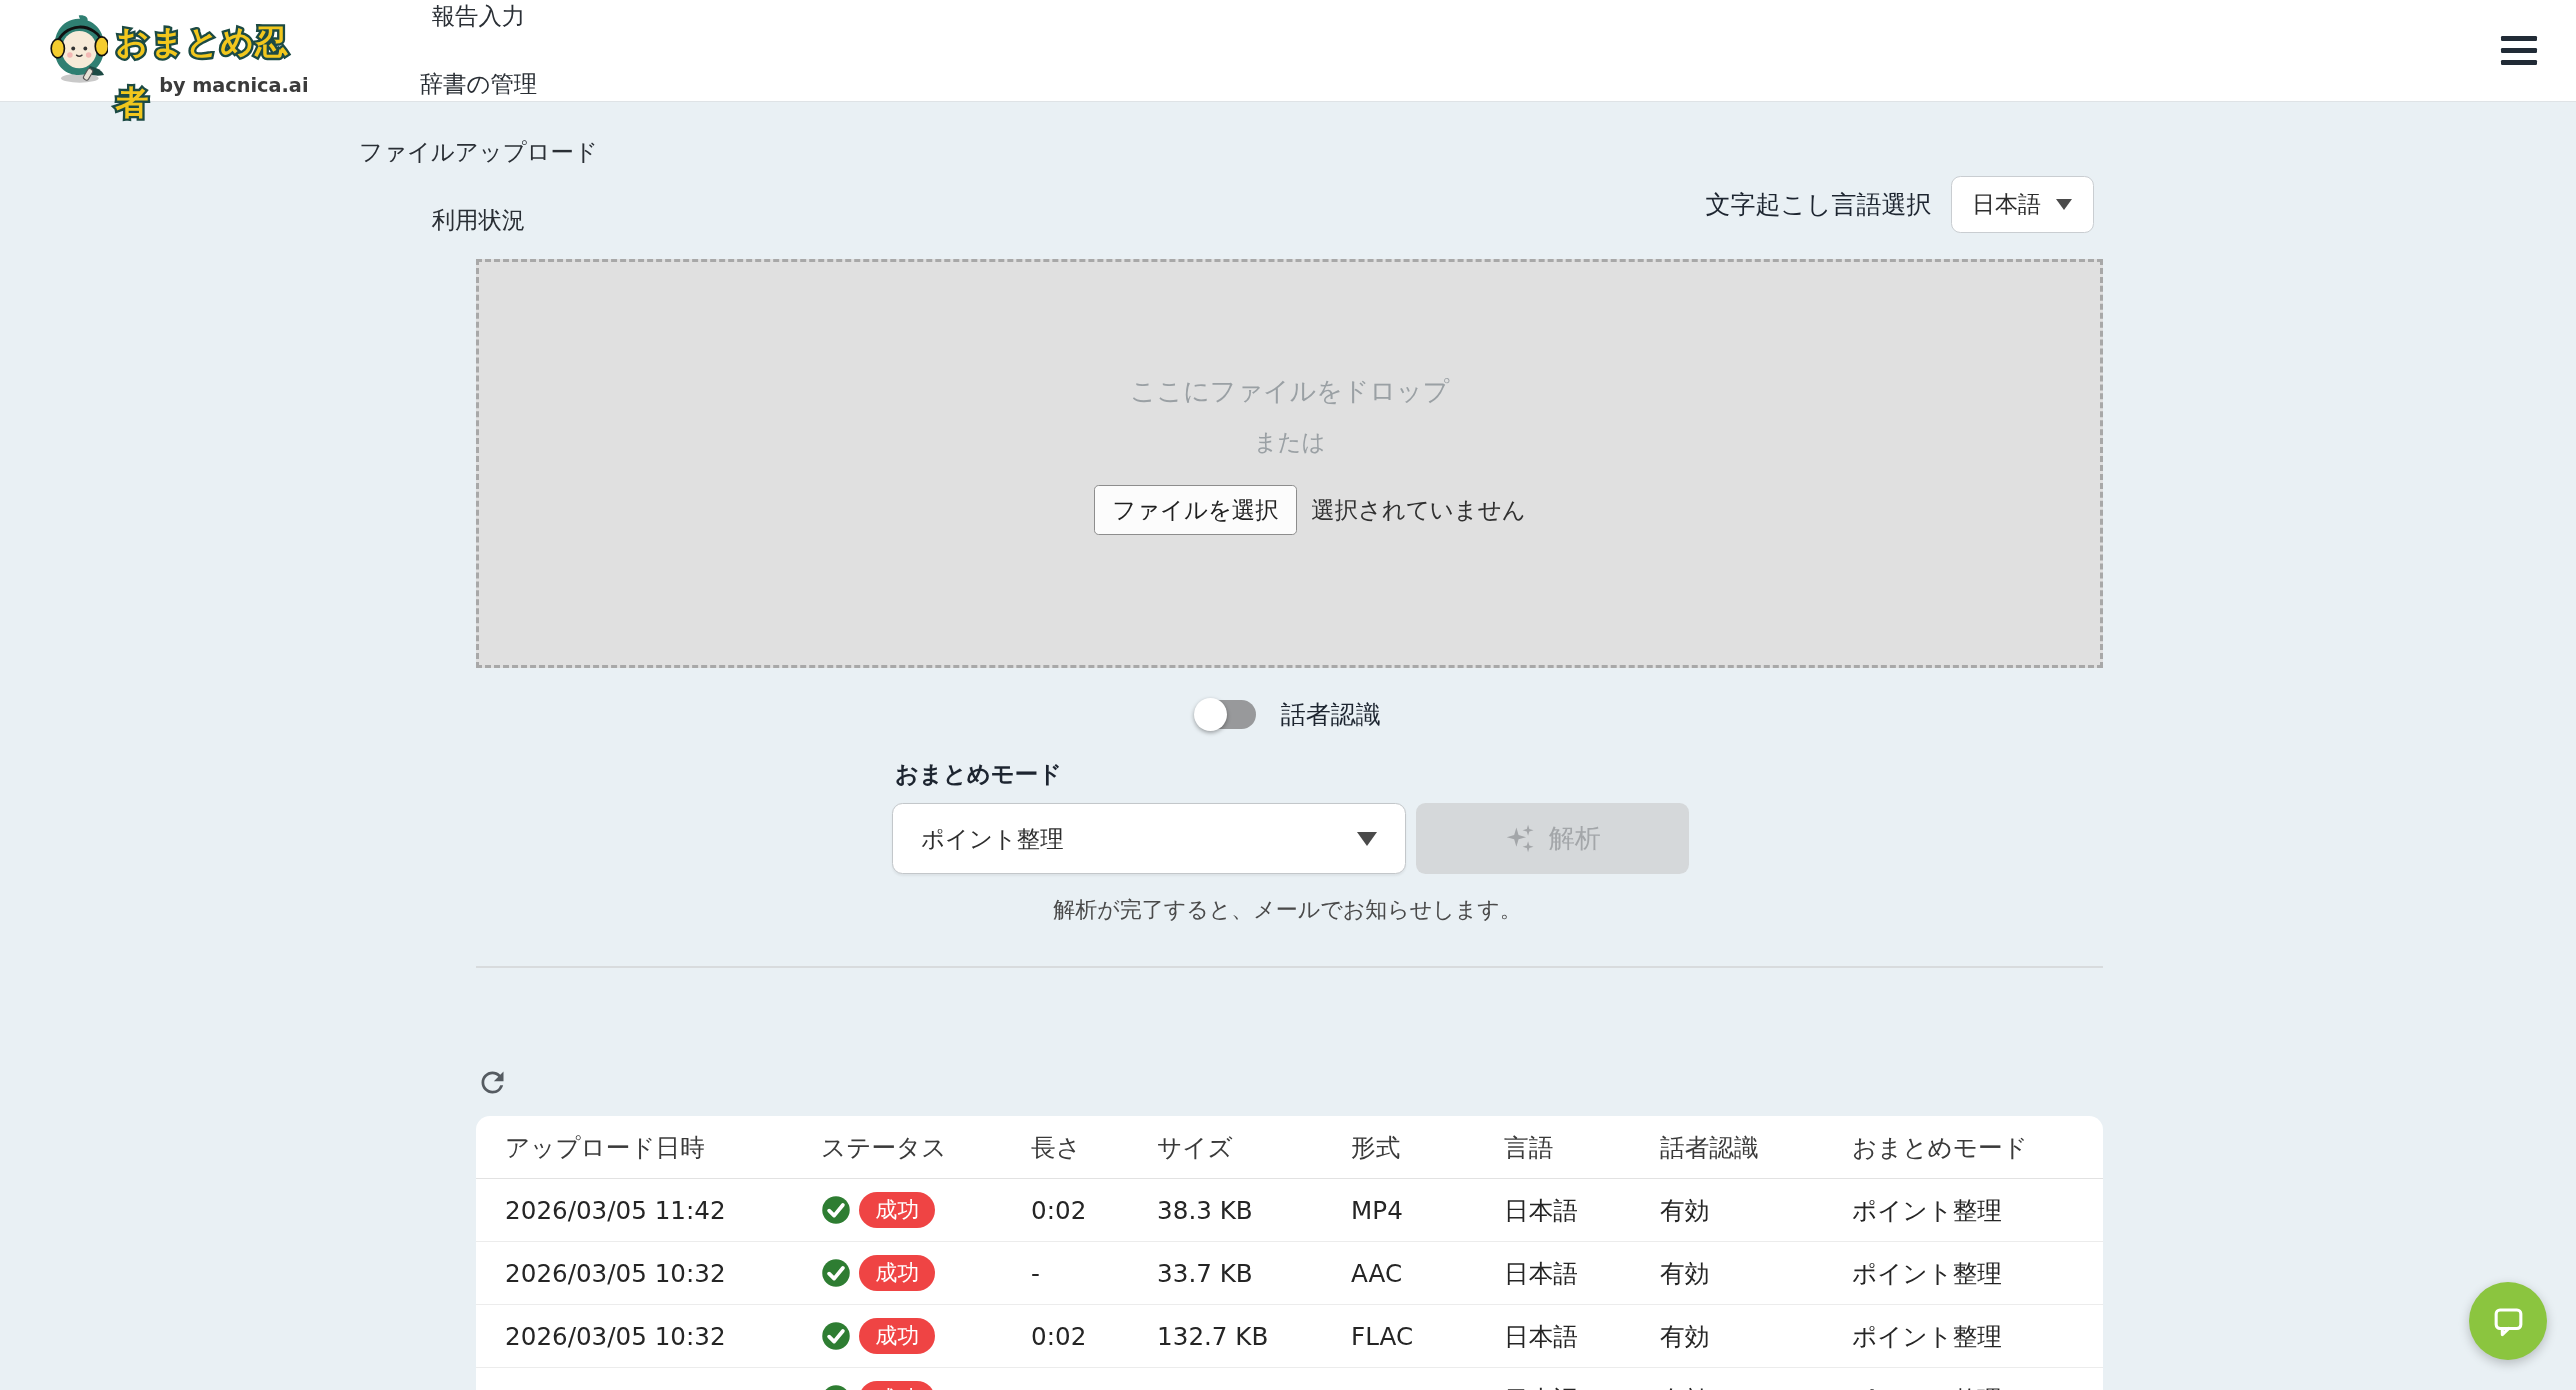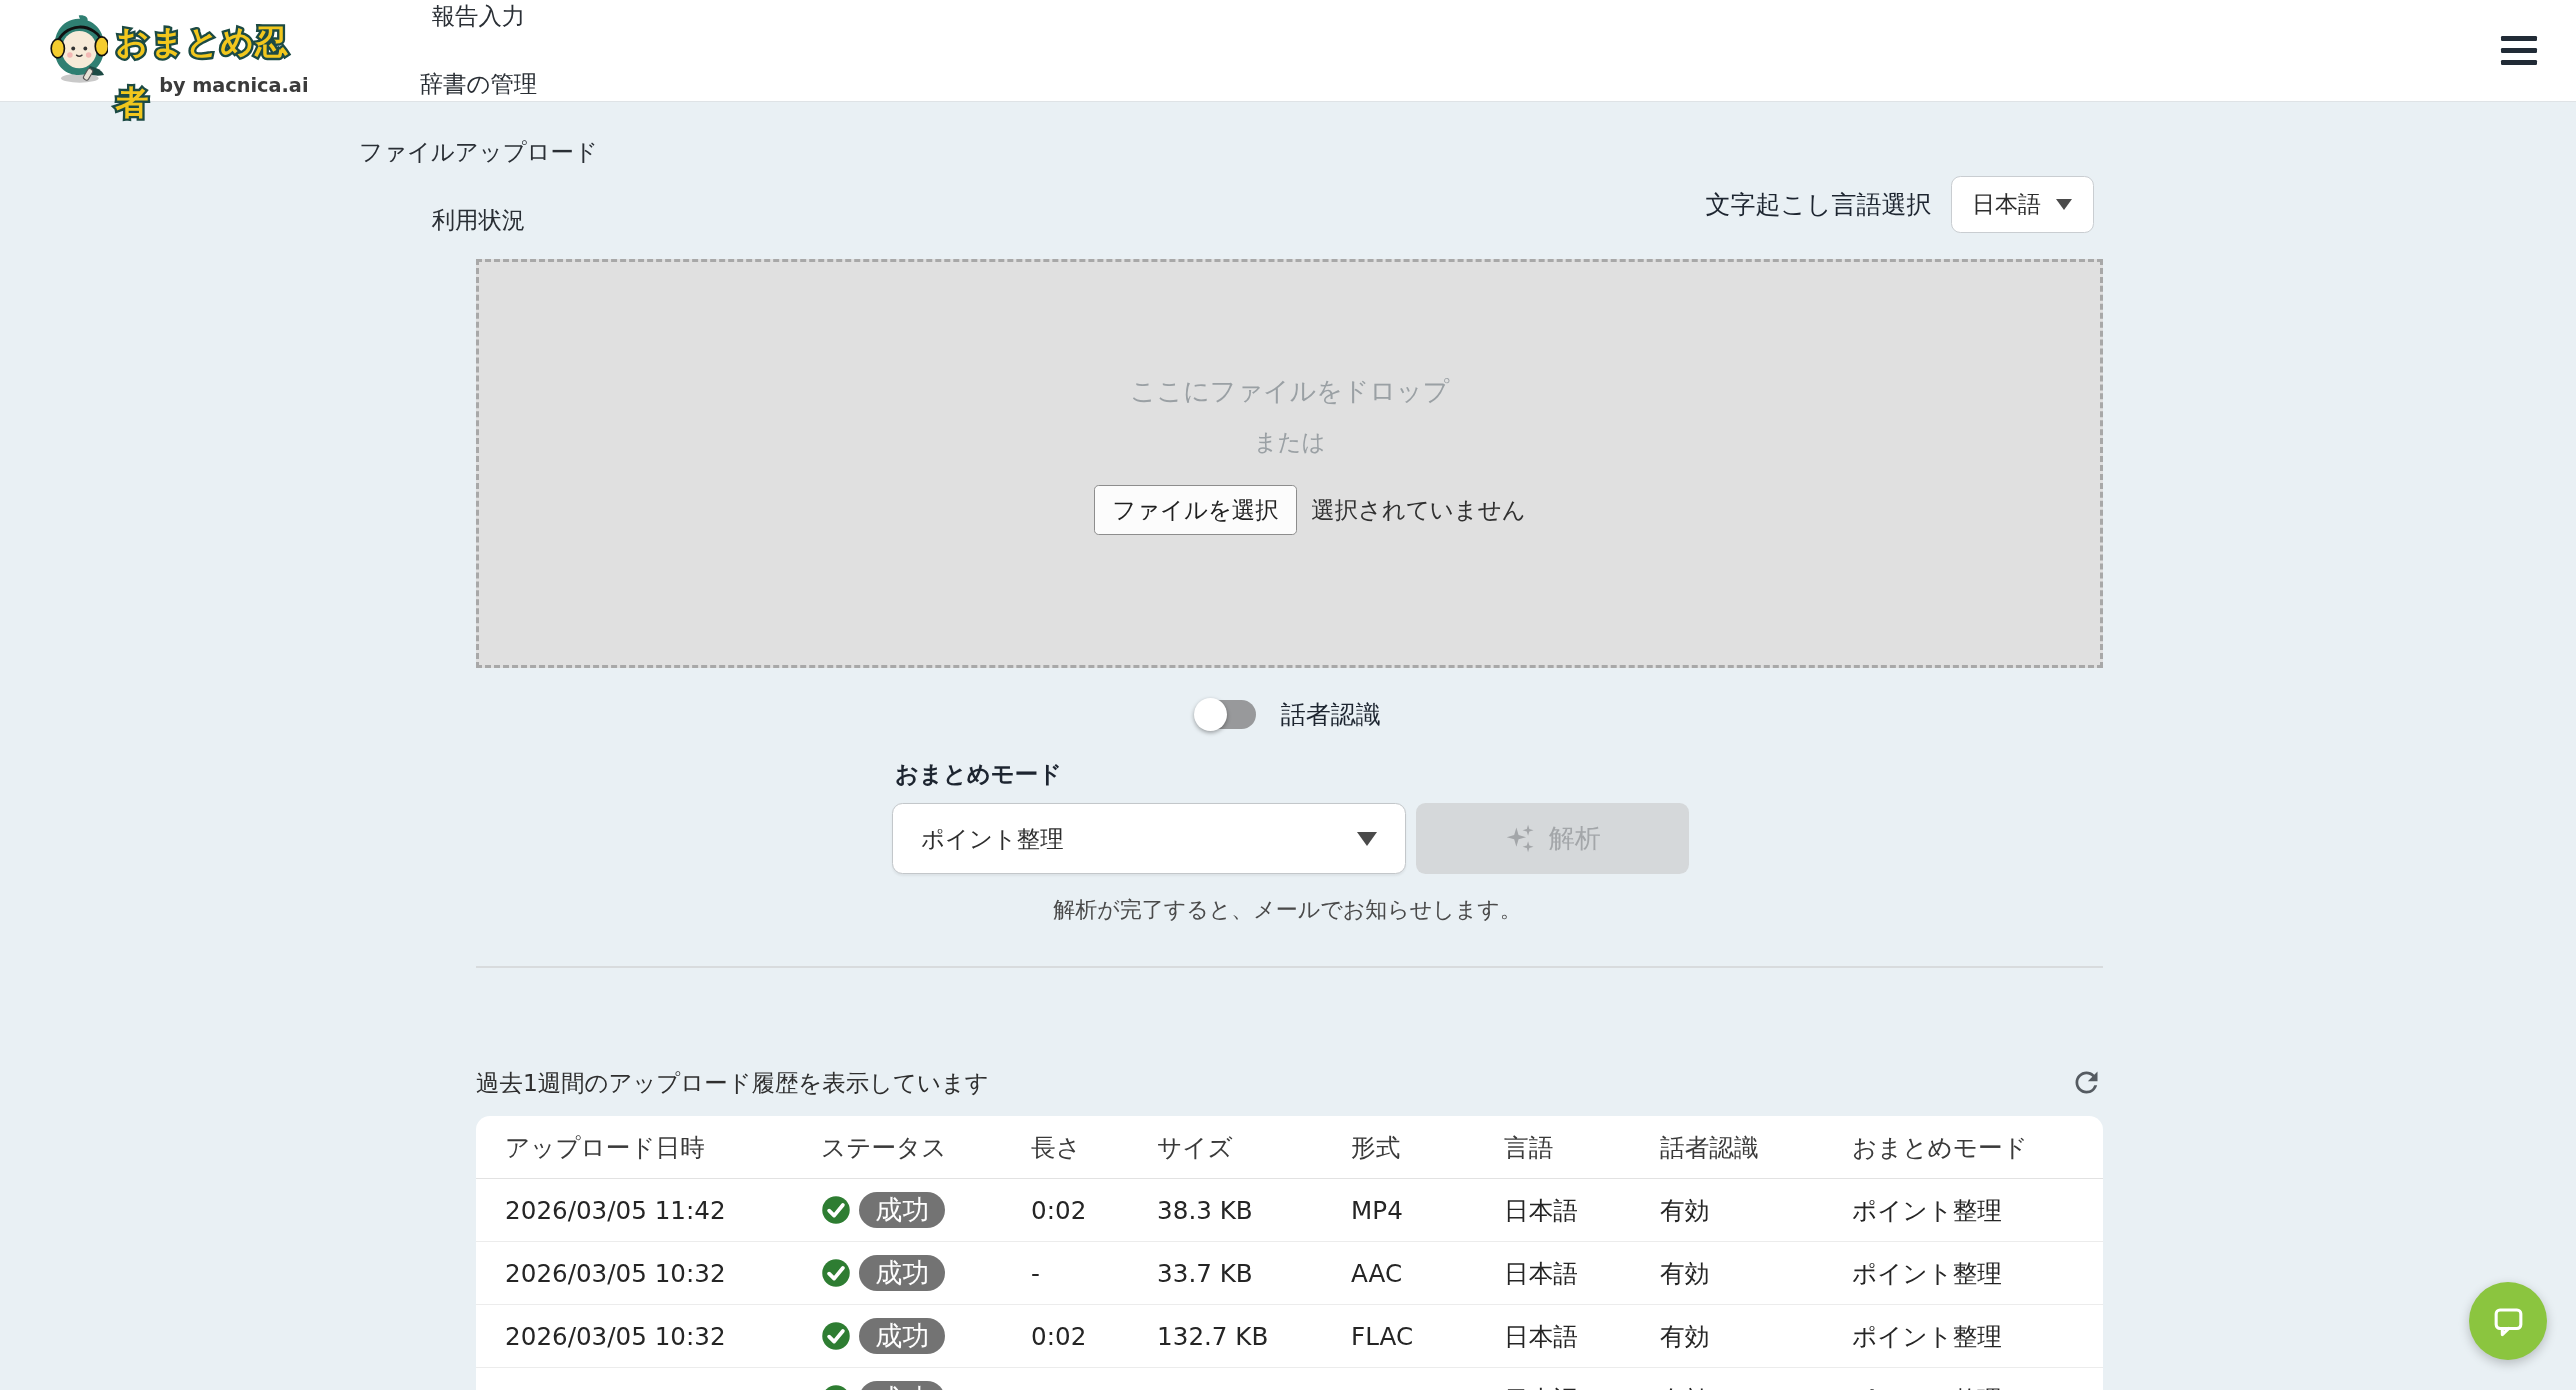--- a/index.html
+++ b/index.html
@@ -105,21 +105,21 @@
     grid-template-columns: 316px 210px 126px 194px 153px 156px 192px 1fr;
     padding-left: 29px; align-items: center;
   }
   .t-head { height: 63px; border-bottom: 1.8px solid #e2e2e2; }
   .t-head .t-cell { font-size: 24.6px; color: #3a3a3a; font-weight: 500; }
   .t-body-row { height: 63px; border-bottom: 1.2px solid #ececec; }
   .t-cell { font-size: 24.6px; color: #252525; white-space: nowrap; }
   .status-cell { display: flex; align-items: center; gap: 8.2px; }
   .check-circle { width: 30px; height: 30px; flex: 0 0 auto; }
   .badge {
-    display: inline-block; background: #737373; color: #fff; font-size: 27px;
+    display: inline-block; background: #ef4444; color: #fff; font-size: 22px;
     line-height: 36px; height: 36px; padding: 0 16px; border-radius: 20px;
   }
 
   
   .chat-fab {
     position: absolute; left: 2469px; top: 1282px; width: 78px; height: 78px; border-radius: 50%;
     background: #8bc53f; border: none; cursor: pointer;
     display: flex; align-items: center; justify-content: center;
     box-shadow: 0 3.5px 10.5px rgba(0,0,0,0.22);
   }
@@ -201,21 +201,20 @@
       <polygon points="17.5,2 18.4,5.1 21.5,6 18.4,6.9 17.5,10 16.6,6.9 13.5,6 16.6,5.1"></polygon>
       <polygon points="17.5,14 18.4,17.1 21.5,18 18.4,18.9 17.5,22 16.6,18.9 13.5,18 16.6,17.1"></polygon>
     </svg>
     <span>解析</span>
   </button>
   <div class="note">解析が完了すると、メールでお知らせします。</div>
 
   <div class="divider"></div>
 
   <div class="history-subrow">
-    <span class="history-subtitle">過去1週間のアップロード履歴を表示しています</span>
     <button class="refresh-btn">
       <svg width="33" height="33" viewBox="0 0 24 24" fill="#555b61">
         <path d="M17.65 6.35A7.95 7.95 0 0 0 12 4c-4.42 0-7.99 3.58-7.99 8s3.57 8 7.99 8c3.73 0 6.84-2.55 7.73-6h-2.08a5.99 5.99 0 0 1-5.65 4c-3.31 0-6-2.69-6-6s2.69-6 6-6c1.66 0 3.14.69 4.22 1.78L13 11h7V4l-2.35 2.35z"></path>
       </svg>
     </button>
   </div>
 
   <div class="table-card">
     <div class="t-row t-head">
       <div class="t-cell">アップロード日時</div>

